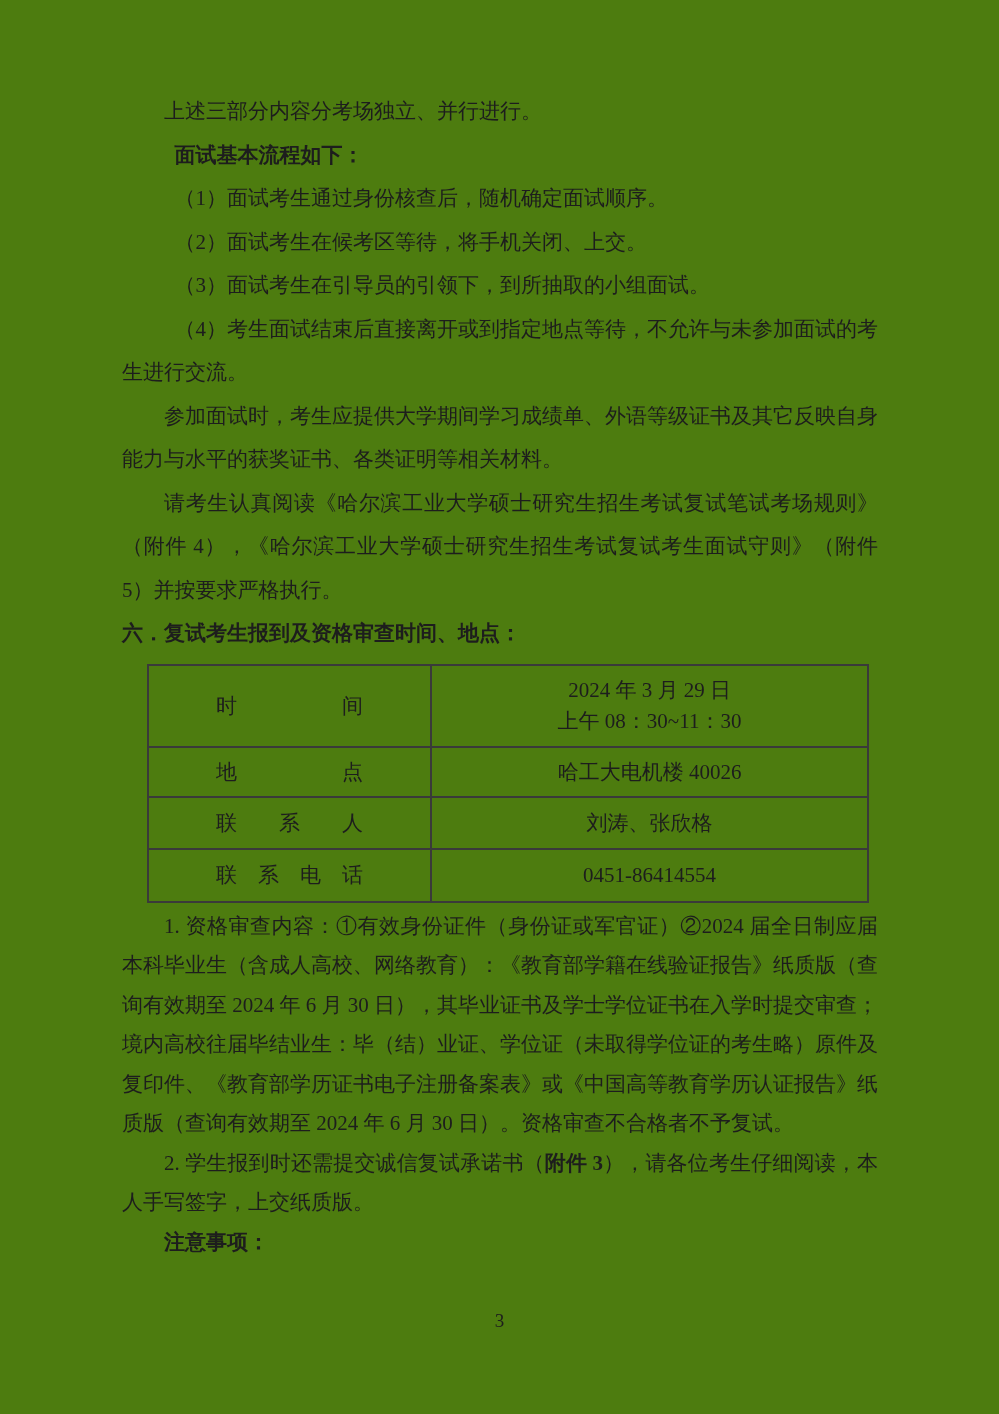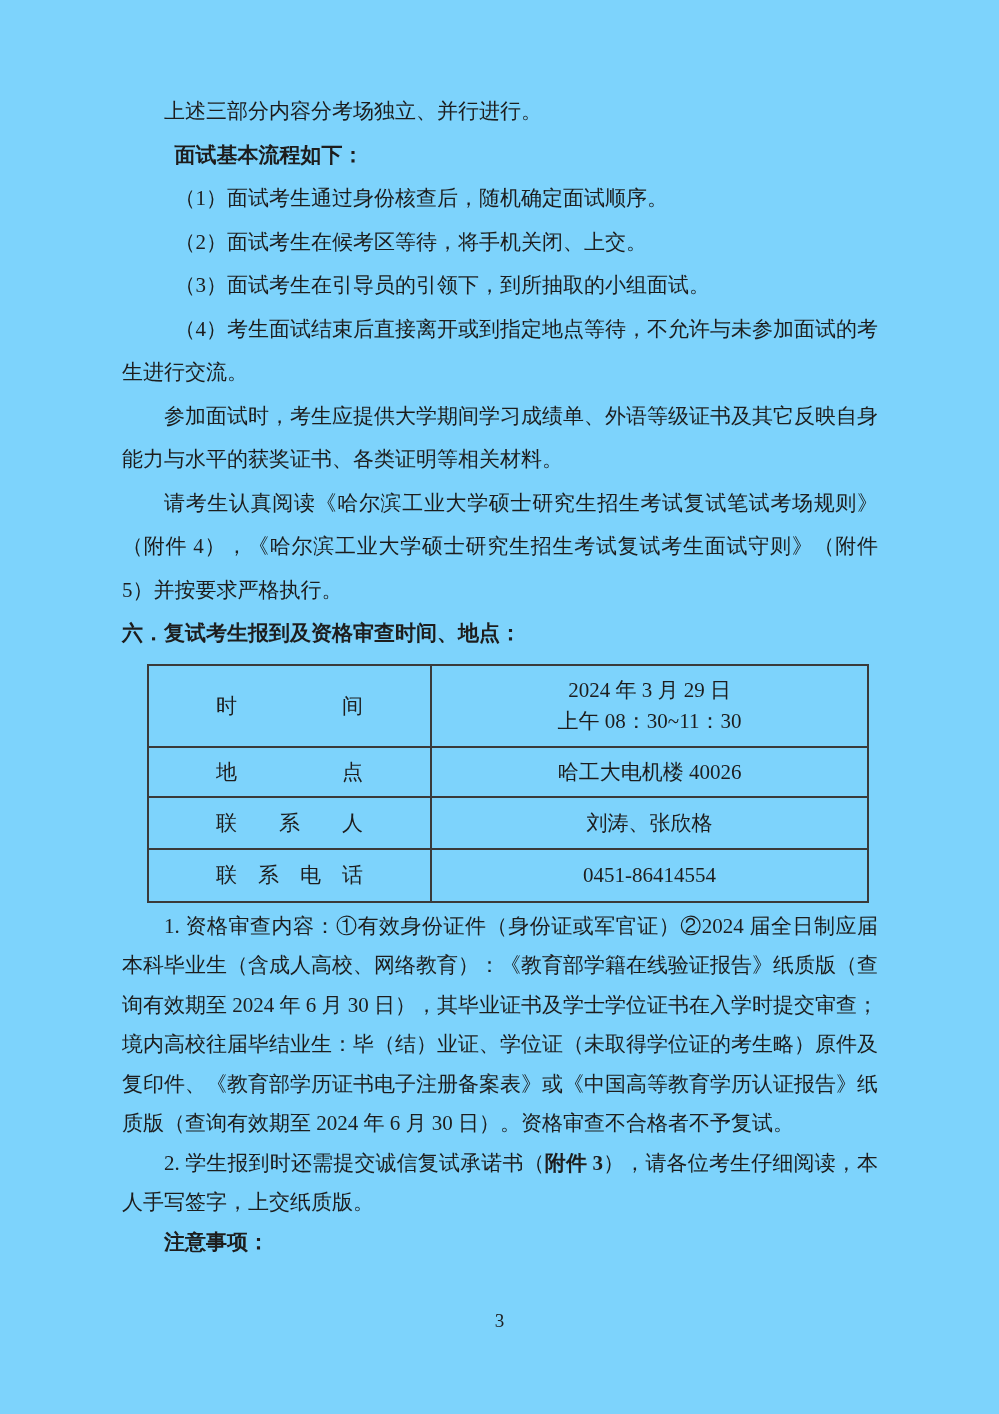--- a/index.html
+++ b/index.html
@@ -1,20 +1,20 @@
 <!DOCTYPE html>
 <html><head>
 <meta charset="utf-8">
 <style>
   html, body { margin: 0; padding: 0; background: #ffffff; }
   .page {
     position: relative;
     width: 999px;
     height: 1414px;
-    background: #7dd3fc;
+    background: #4d7c0f;
     color: #1d1d1d;
     font-family: "Liberation Serif", "DejaVu Serif", serif;
     overflow: hidden;
   }
   .content {
     position: absolute;
     left: 122px;
     top: 90px;
     width: 756px;
   }

